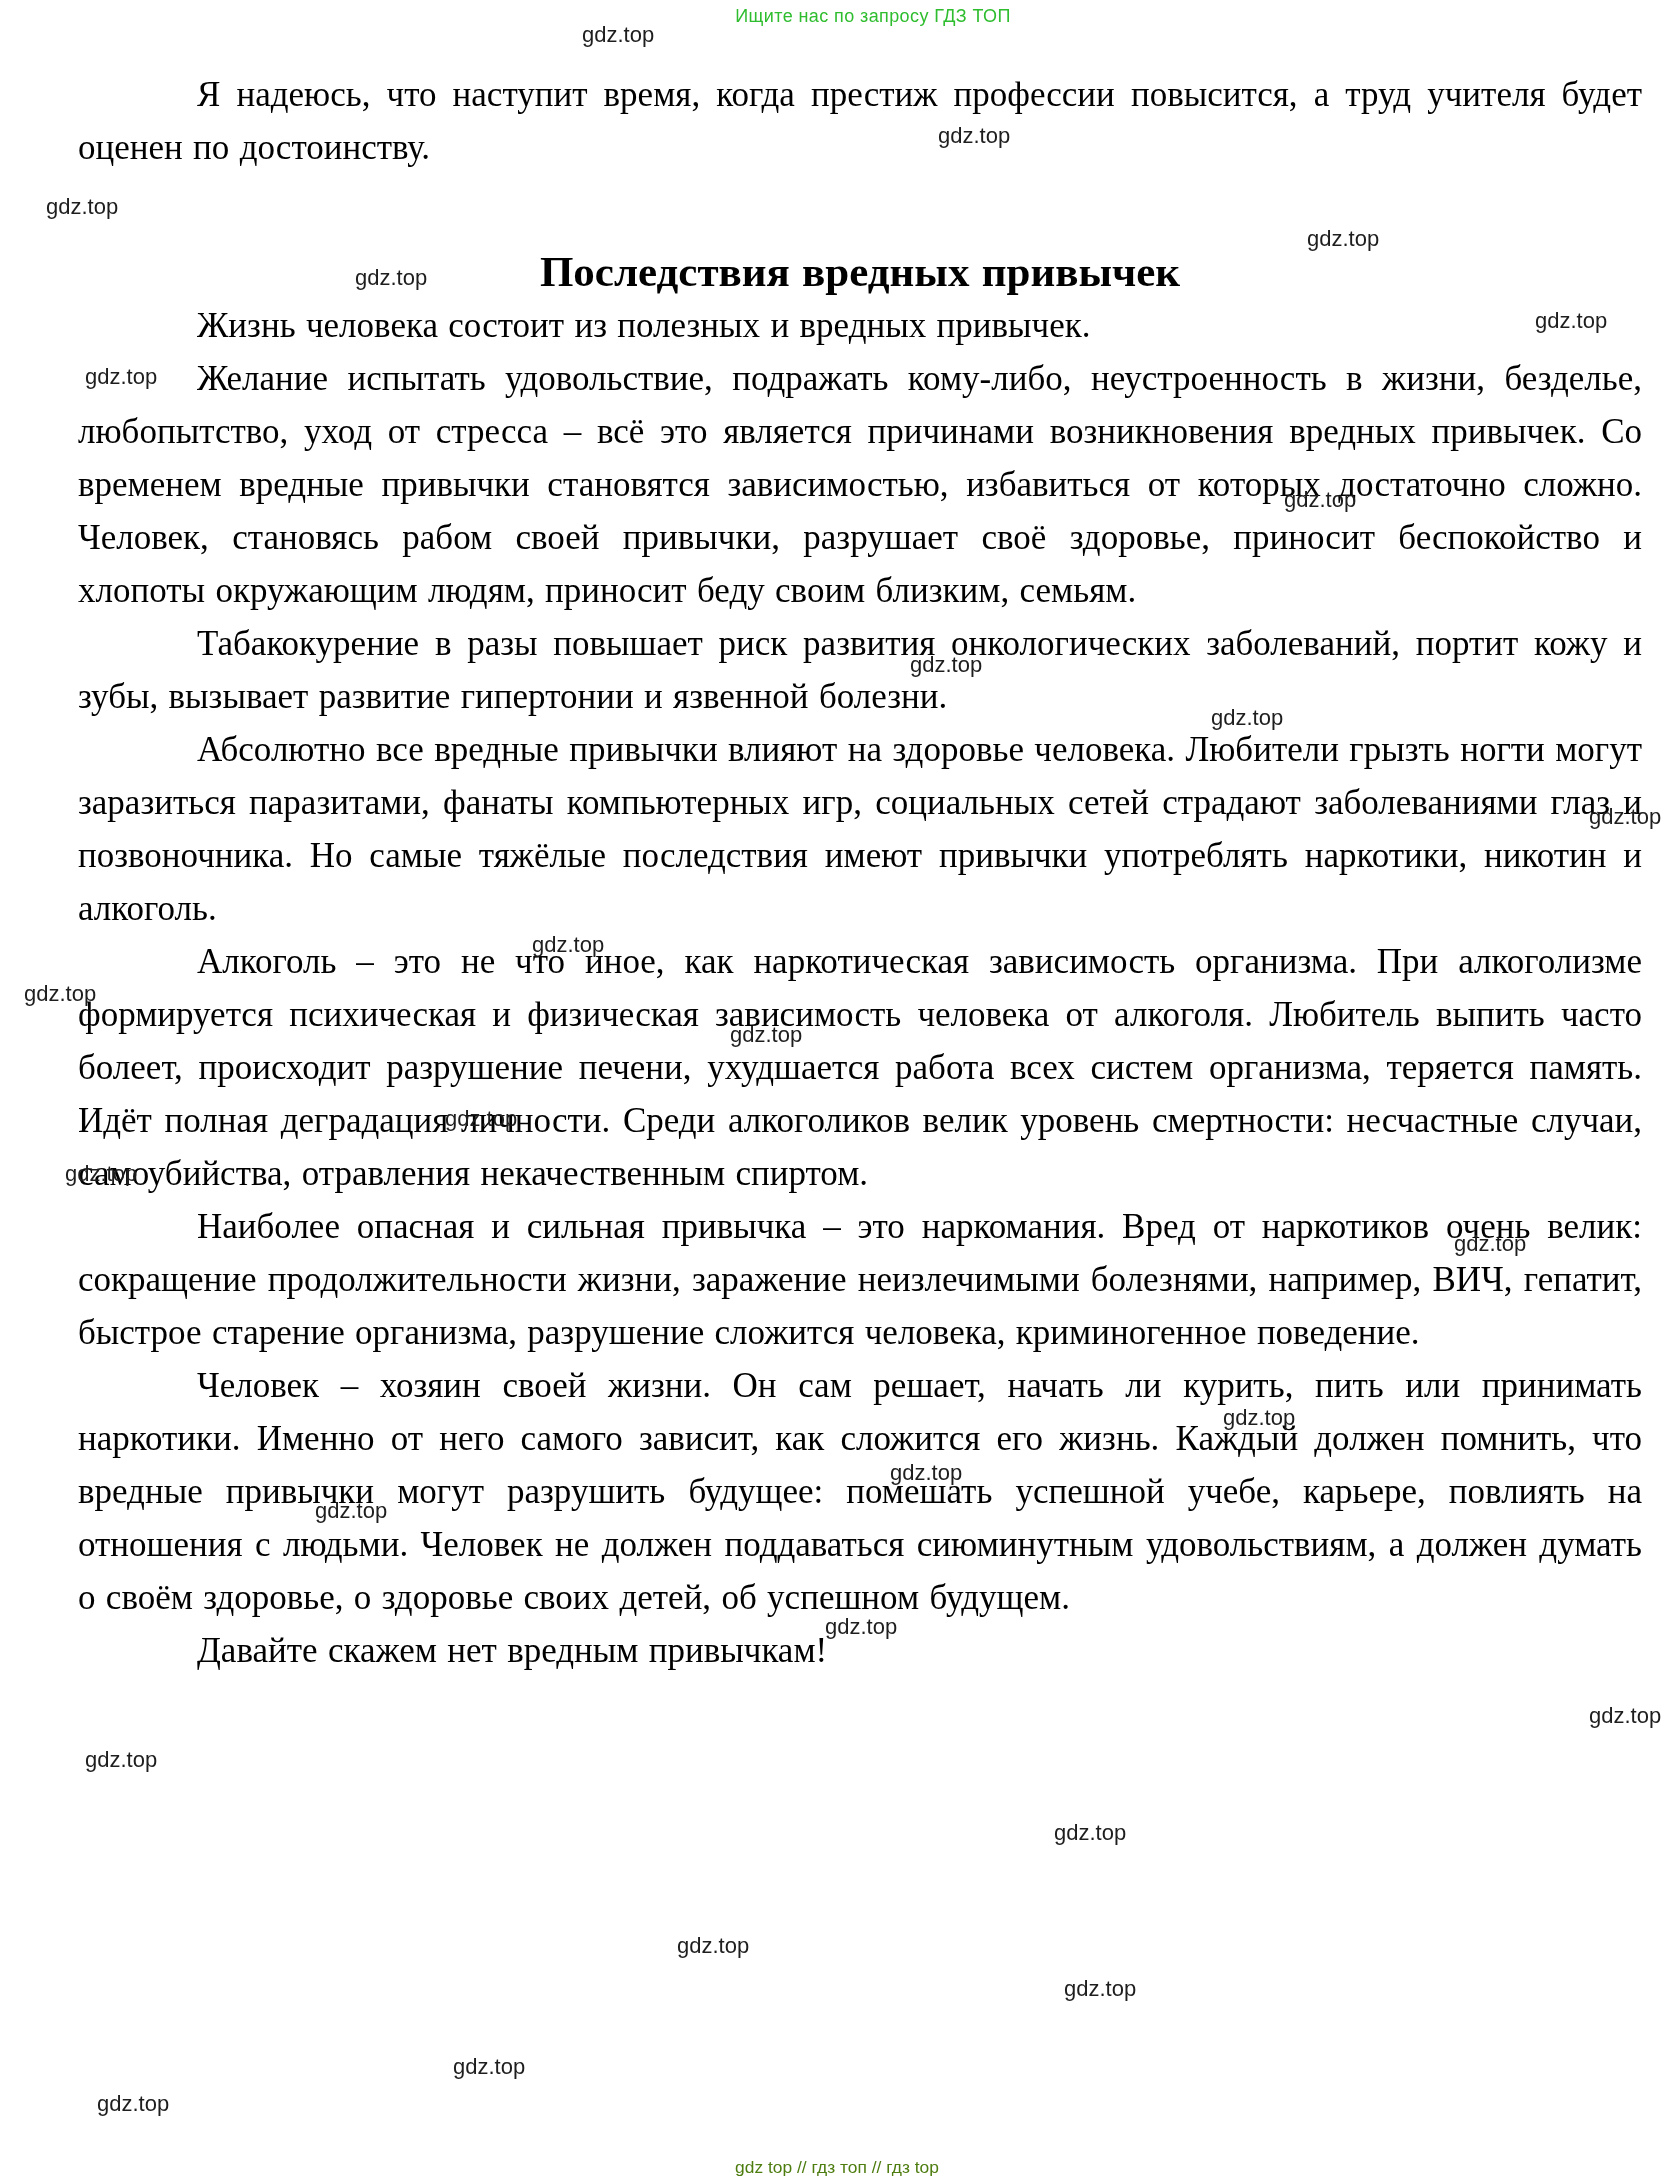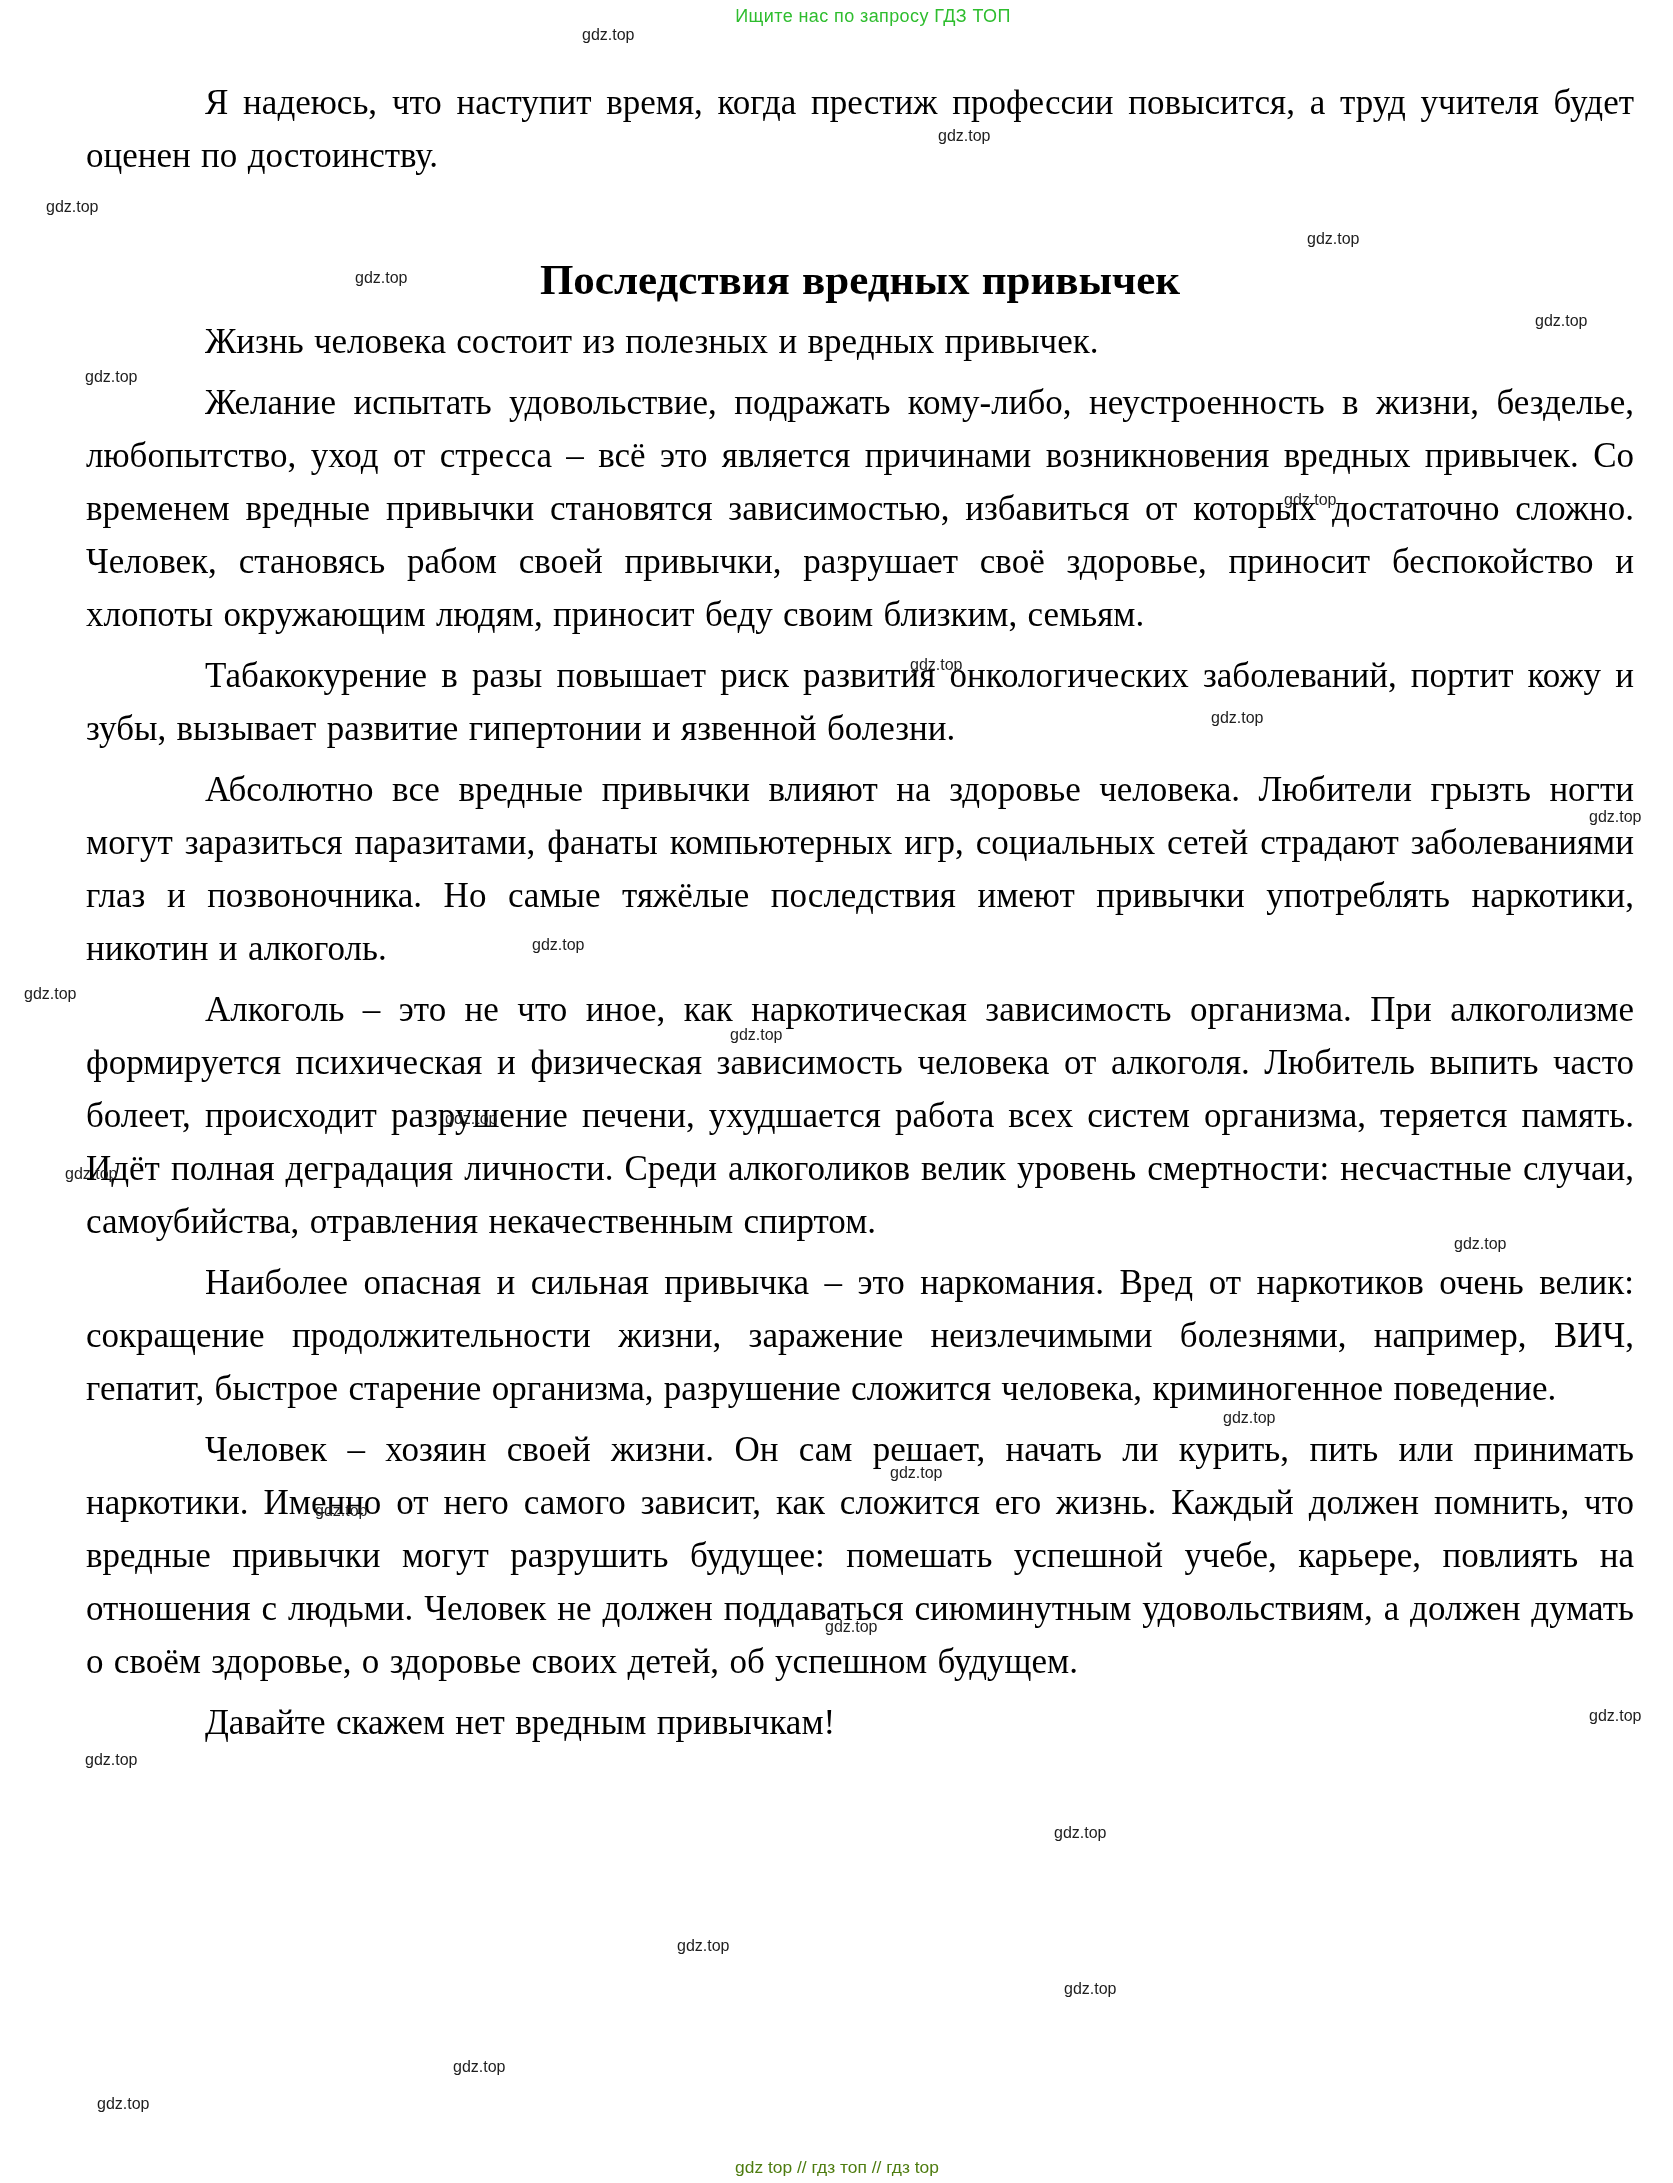--- a/index.html
+++ b/index.html
@@ -24,40 +24,40 @@
     letter-spacing: 0.4px;
     margin-left: 36px;
   }
   .content {
     position: absolute;
     top: 68px;
     left: 78px;
     width: 1564px;
   }
   .para {
-    margin: 8px;
+    margin: 0;
     font-size: 35px;
     line-height: 53px;
     text-align: justify;
     text-indent: 119px;
     word-spacing: 1.6px;
   }
   .title {
     margin: 70px 0 0 0;
     font-size: 43px;
     line-height: 55px;
     font-weight: bold;
     text-align: center;
     text-indent: 0;
     font-family: Liberation Serif, serif;
   }
   .wm {
     position: absolute;
     font-family: "Liberation Sans", "DejaVu Sans", sans-serif;
-    font-size: 16px;
+    font-size: 22px;
     line-height: 21.4px;
     color: #1e1e1e;
     white-space: nowrap;
   }
   .footer {
     position: absolute;
     top: 2157px;
     left: 0;
     width: 100%;
     text-align: center;

